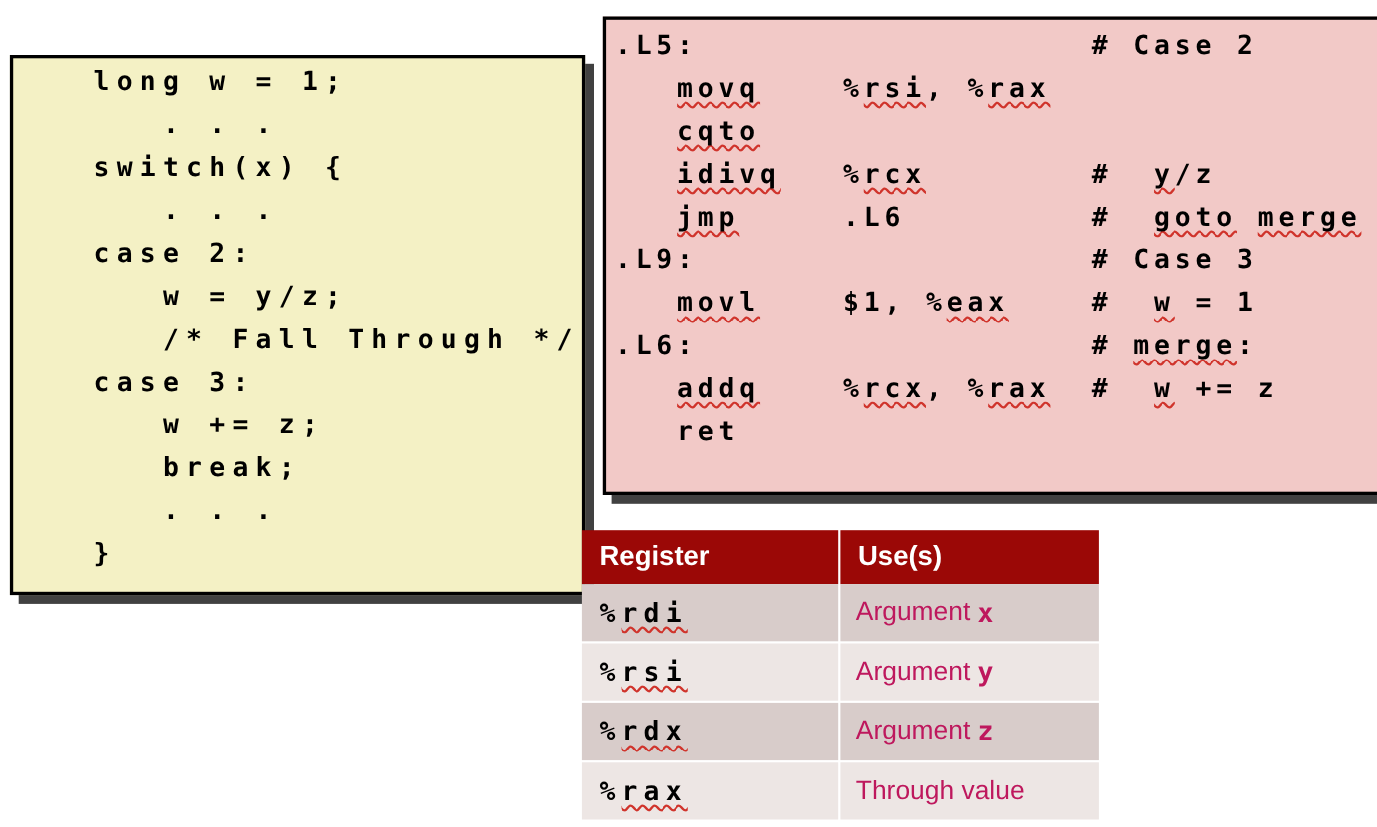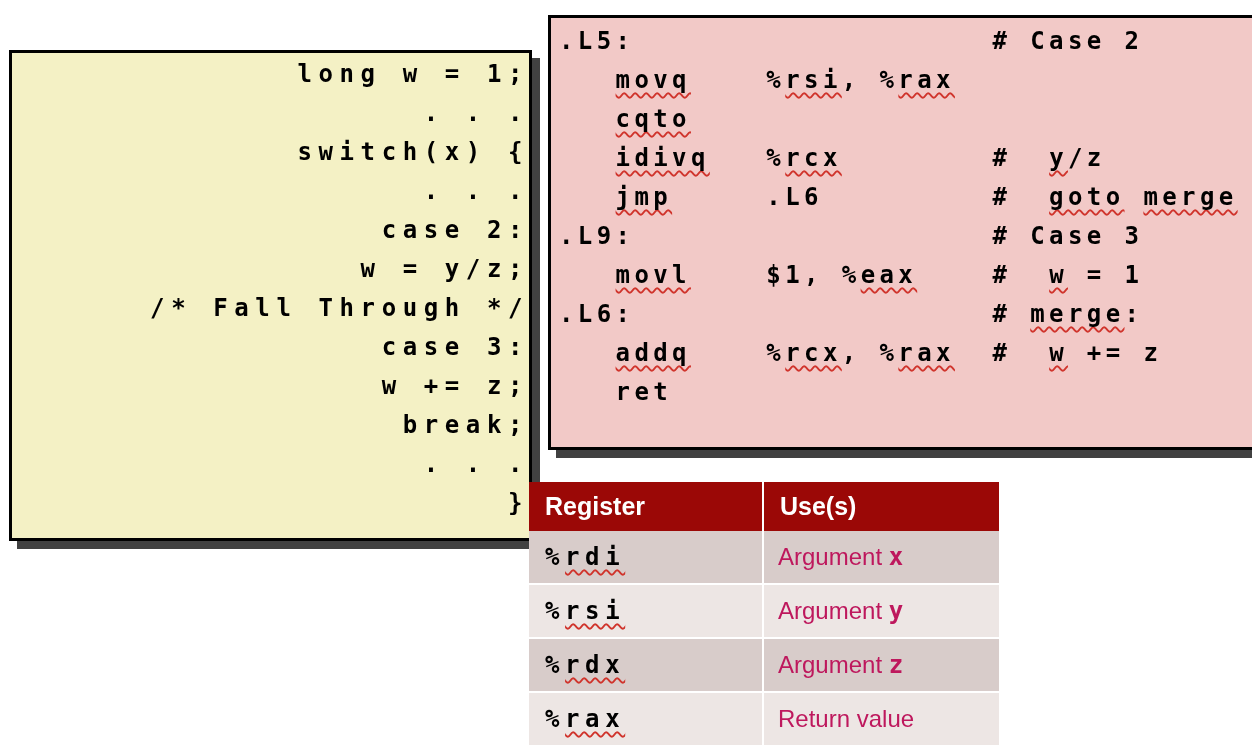--- a/index.html
+++ b/index.html
@@ -21,21 +21,20 @@
     border: 3px solid #000000;
     box-shadow: 8px 8px 0 var(--shadow, #414141);
     box-sizing: border-box;
   }
   #c-box {
     left: 9px;
     top: 50px;
     width: 523px;
     height: 491px;
     background: var(--yellow, #F4F1C5);
-    text-align: right;
   }
   #asm-box {
     left: 548px;
     top: 15px;
     width: 714px;
     height: 435px;
     background: var(--pink, #F2C9C7);
   }
   .code-text {
     margin: 0;
@@ -142,16 +141,16 @@
       <div class="trow even">
         <div class="tcell col1 creg"><span>%</span><span class="sq">rsi</span></div>
         <div class="tcell col2 cuse"><span class="use-text">Argument </span><span class="use-var">y</span></div>
       </div>
       <div class="trow odd">
         <div class="tcell col1 creg"><span>%</span><span class="sq">rdx</span></div>
         <div class="tcell col2 cuse"><span class="use-text">Argument </span><span class="use-var">z</span></div>
       </div>
       <div class="trow even">
         <div class="tcell col1 creg"><span>%</span><span class="sq">rax</span></div>
-        <div class="tcell col2 cuse"><span class="use-text">Return value</span></div>
+        <div class="tcell col2 cuse"><span class="use-text">Through value</span></div>
       </div>
     </div>
 </div>
 
 </body></html>

